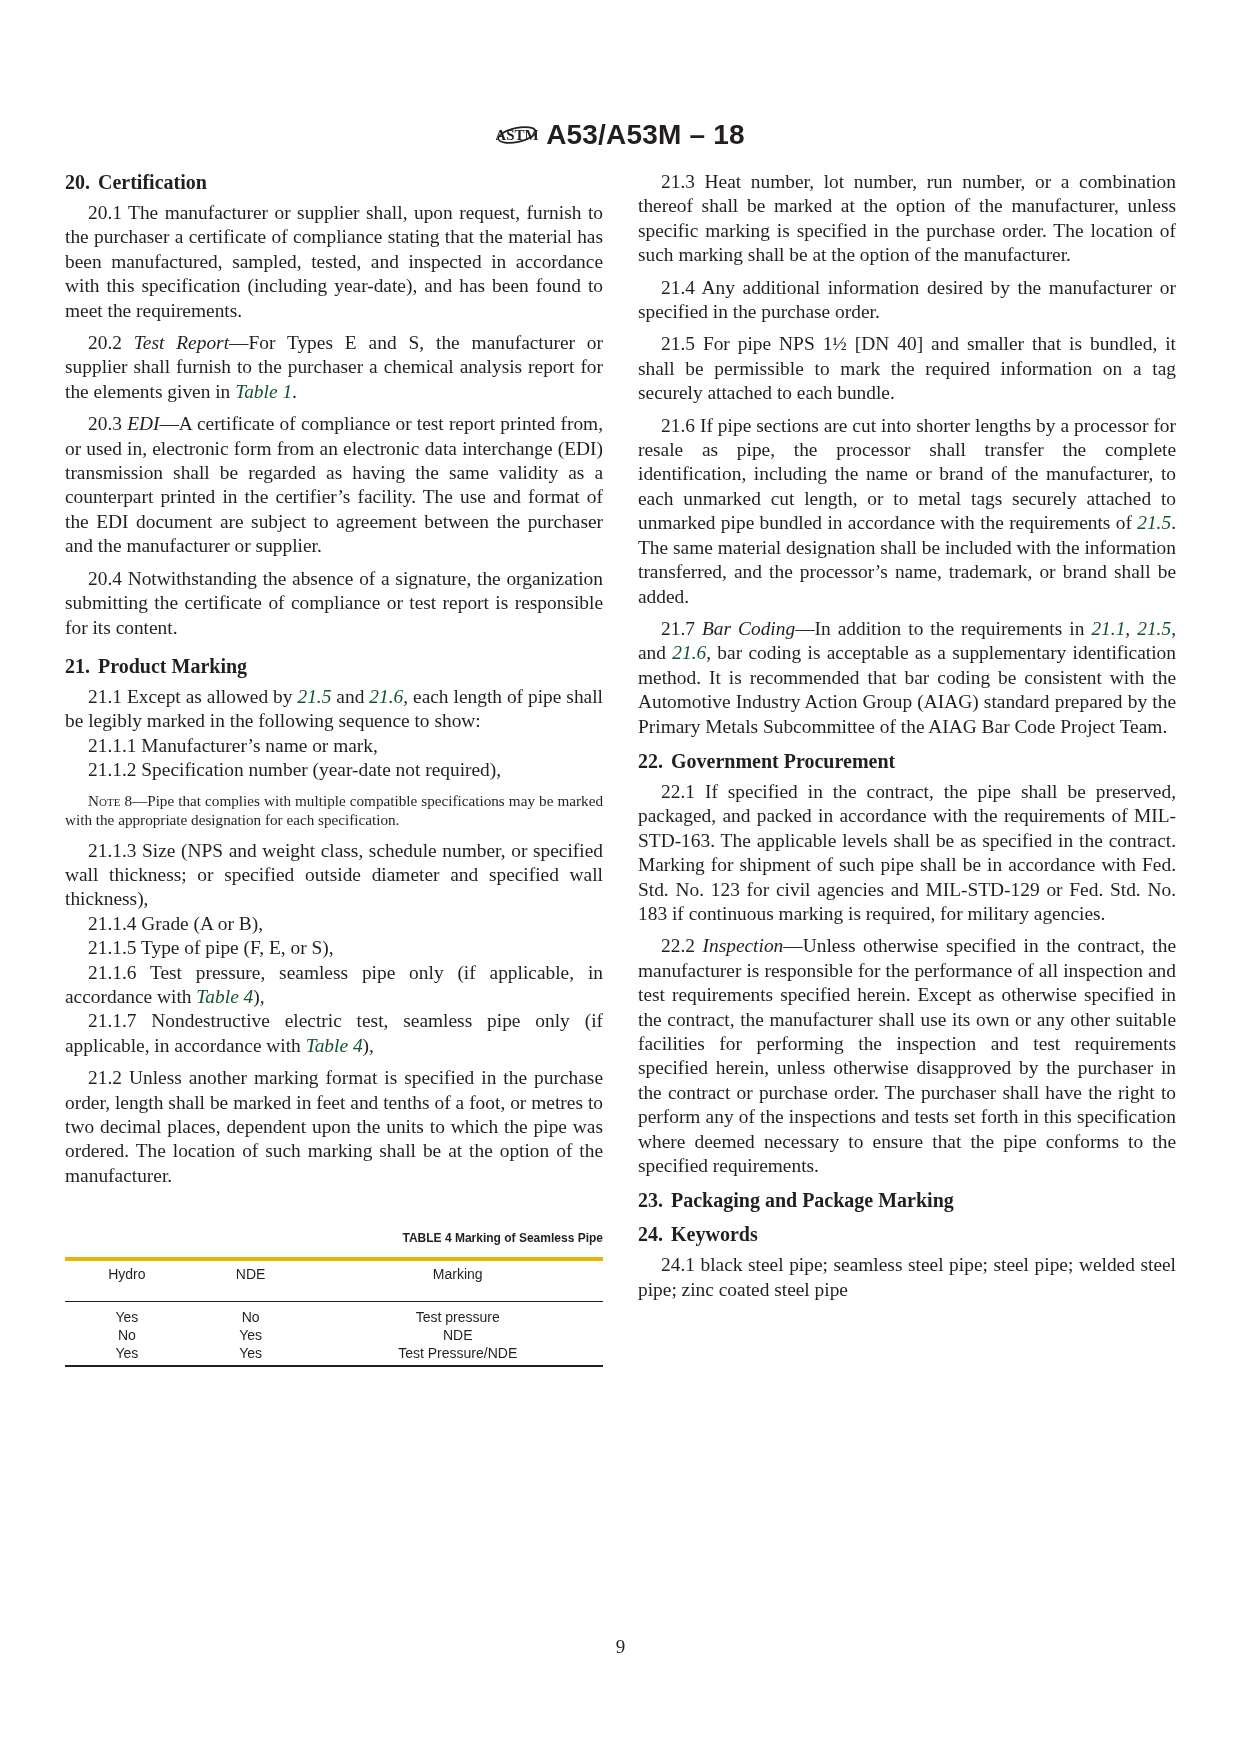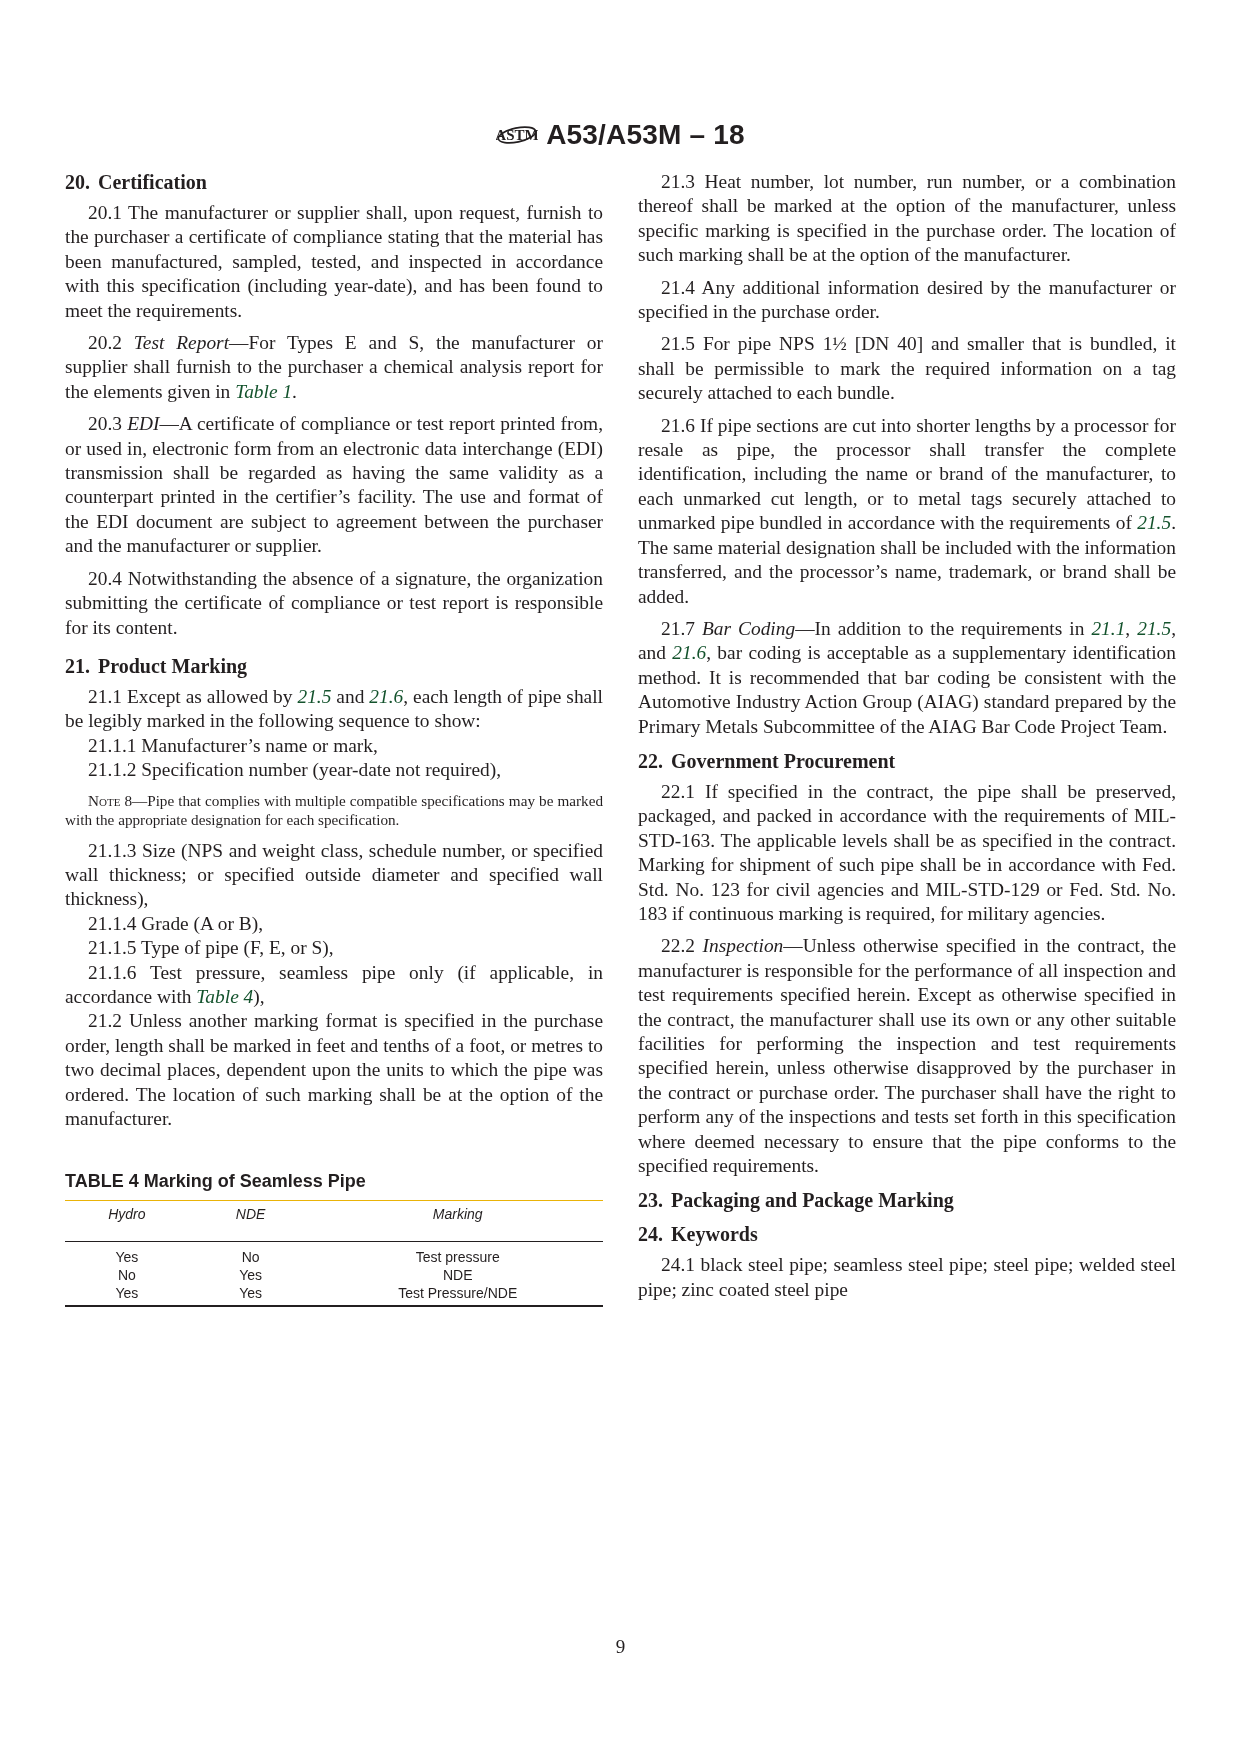--- a/index.html
+++ b/index.html
@@ -17,23 +17,23 @@
   h2 { font-family: "Liberation Serif", serif; font-weight: bold; font-size: 20px; margin: 0 0 7px 0; line-height: 24px; }
   h2 .num { margin-right: 8px; }
   p { margin: 0 0 8px 0; text-align: justify; text-indent: 23px; }
   p.list { margin: 0; text-align: left; }
   .it { font-style: italic; }
   .link { color: #14532d; font-style: italic; }
   .note { font-size: 15.2px; line-height: 19px; text-indent: 23px; text-align: justify; margin: 4px 0 10px 0; }
   .note .sc { font-variant: small-caps; }
 
   .table-wrap { margin-top: 38px; }
-  .table-title { font-family: "Liberation Sans", sans-serif; font-weight: bold; font-size: 18px; text-align: left; margin-bottom: 6px; }
+  .table-title { font-family: "Liberation Sans", sans-serif; font-weight: bold; font-size: 12px; text-align: right; margin-bottom: 6px; }
   table { width: 100%; border-collapse: collapse; font-family: "Liberation Sans", sans-serif; font-size: 14px; line-height: 18px; }
-  thead th { font-weight: normal; padding: 4px 0 18px 0; border-top: 1px solid #eab308; border-bottom: 1px solid #231f20; font-style: italic; }
+  thead th { font-weight: normal; padding: 4px 0 18px 0; border-top: 4px solid #eab308; border-bottom: 1px solid #231f20; }
   tbody td { text-align: center; padding: 0; }
   tbody tr:first-child td { padding-top: 6px; }
   tbody tr:last-child td { border-bottom: 2px solid #231f20; padding-bottom: 3px; }
   .c1 { width: 23%; } .c2 { width: 23%; } .c3 { width: 54%; }
 
   .page-number { position: absolute; top: 1636px; left: 0; width: 1241px; text-align: center; font-family: "Liberation Serif", serif; font-size: 19px; }
 </style>
 </head>
 <body>
 
@@ -56,20 +56,21 @@
 
   <h2 style="margin-top:14px"><span class="num">21.</span><span>Product Marking</span></h2>
   <p style="margin-bottom:0"><span>21.1 Except as allowed by </span><a class="link">21.5</a><span> and </span><a class="link">21.6</a><span>, each length of pipe shall be legibly marked in the following sequence to show:</span></p>
   <p class="list">21.1.1 Manufacturer’s name or mark,</p>
   <p class="list">21.1.2 Specification number (year-date not required),</p>
   <div class="note" style="margin-top:8px"><span class="sc">Note</span><span> 8—Pipe that complies with multiple compatible specifications may be marked with the appropriate designation for each specification.</span></div>
   <p style="margin-bottom:0">21.1.3 Size (NPS and weight class, schedule number, or specified wall thickness; or specified outside diameter and specified wall thickness),</p>
   <p class="list">21.1.4 Grade (A or B),</p>
   <p class="list">21.1.5 Type of pipe (F, E, or S),</p>
   <p style="margin-bottom:0"><span>21.1.6 Test pressure, seamless pipe only (if applicable, in accordance with </span><a class="link">Table 4</a><span>),</span></p>
+  <p><span>21.1.7 Nondestructive electric test, seamless pipe only (if applicable, in accordance with </span><a class="link">Table 4</a><span>),</span></p>
   <p>21.2 Unless another marking format is specified in the purchase order, length shall be marked in feet and tenths of a foot, or metres to two decimal places, dependent upon the units to which the pipe was ordered. The location of such marking shall be at the option of the manufacturer.</p>
 
   <div class="table-wrap">
     <div class="table-title">TABLE 4 Marking of Seamless Pipe</div>
     <table>
       <thead>
         <tr>
           <th class="c1">Hydro</th>
           <th class="c2">NDE</th>
           <th class="c3">Marking</th>

